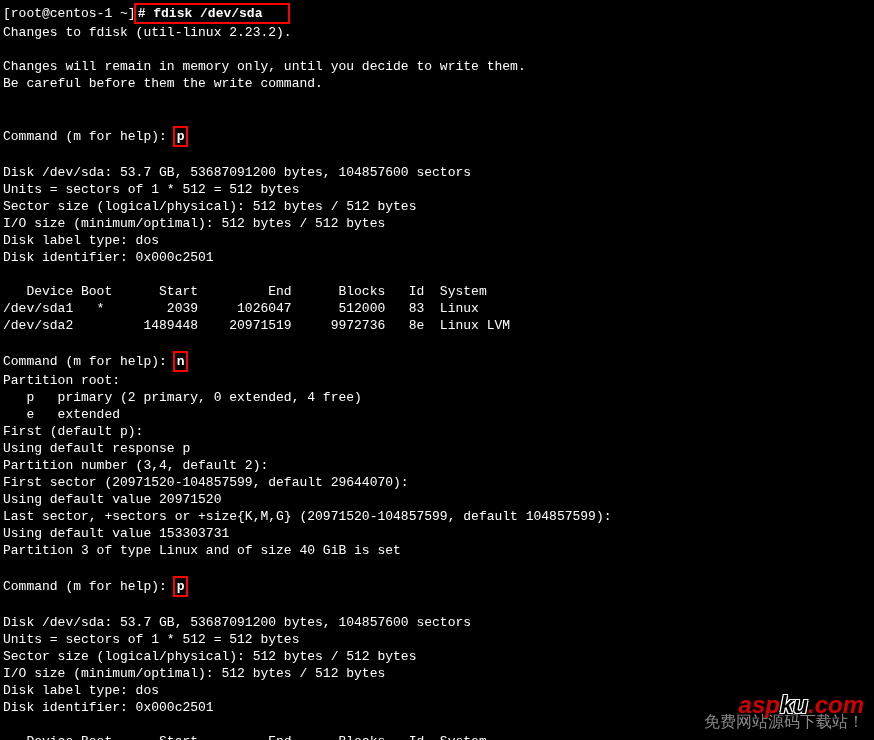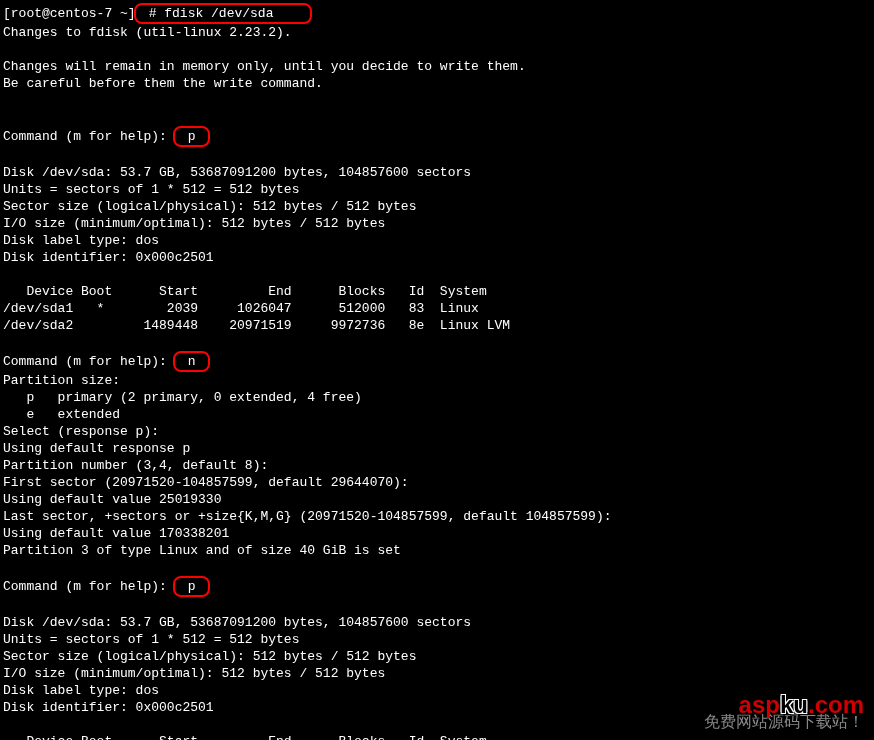--- a/index.html
+++ b/index.html
@@ -16,84 +16,86 @@
       height: 740px;
       position: relative;
       line-height: 17px;
       padding: 3px;
     }
     .terminal {
       white-space: pre;
     }
     .highlight-box {
       border: 2px solid #ff0000;
-      border-radius: 8px;
+      border-radius: 0;
       display: inline-block;
-      padding: 0 13px;
+      padding: 0 2px;
       margin-left: -2px;
+      font-weight: bold;
     }
     .watermark {
       position: absolute;
       bottom: 10px;
       right: 10px;
       text-align: right;
     }
     .watermark-main {
       font-family: Arial, sans-serif;
       font-weight: bold;
+      font-style: italic;
       font-size: 24px;
       margin-left: 45px;
     }
     .watermark-main .red {
       color: #d00000;
     }
     .watermark-main .black {
       color: #000;
       text-shadow: 1px 1px 0 #fff, -1px -1px 0 #fff, 1px -1px 0 #fff, -1px 1px 0 #fff;
     }
     .watermark-sub {
       font-family: Arial, sans-serif;
       font-size: 16px;
       color: #888;
     }
   </style>
 </head>
 <body>
 
-<div class="terminal"><span>[root@centos-7 ~]</span><span class="highlight-box"><span># fdisk /dev/sda   </span></span>
+<div class="terminal"><span>[root@centos-1 ~]</span><span class="highlight-box"><span># fdisk /dev/sda   </span></span>
 <span>Changes to fdisk (util-linux 2.23.2).</span>
 
 <span>Changes will remain in memory only, until you decide to write them.</span>
 <span>Be careful before them the write command.</span>
 
 
 <span>Command (m for help): </span><span class="highlight-box"><span>p</span></span>
 
 <span>Disk /dev/sda: 53.7 GB, 53687091200 bytes, 104857600 sectors</span>
 <span>Units = sectors of 1 * 512 = 512 bytes</span>
 <span>Sector size (logical/physical): 512 bytes / 512 bytes</span>
 <span>I/O size (minimum/optimal): 512 bytes / 512 bytes</span>
 <span>Disk label type: dos</span>
 <span>Disk identifier: 0x000c2501</span>
 
 <span>   Device Boot      Start         End      Blocks   Id  System</span>
 <span>/dev/sda1   *        2039     1026047      512000   83  Linux</span>
 <span>/dev/sda2         1489448    20971519     9972736   8e  Linux LVM</span>
 
 <span>Command (m for help): </span><span class="highlight-box"><span>n</span></span>
-<span>Partition size:</span>
+<span>Partition root:</span>
 <span>   p   primary (2 primary, 0 extended, 4 free)</span>
 <span>   e   extended</span>
-<span>Select (response p):</span>
+<span>First (default p):</span>
 <span>Using default response p</span>
-<span>Partition number (3,4, default 8):</span>
+<span>Partition number (3,4, default 2):</span>
 <span>First sector (20971520-104857599, default 29644070):</span>
-<span>Using default value 25019330</span>
+<span>Using default value 20971520</span>
 <span>Last sector, +sectors or +size{K,M,G} (20971520-104857599, default 104857599):</span>
-<span>Using default value 170338201</span>
+<span>Using default value 153303731</span>
 <span>Partition 3 of type Linux and of size 40 GiB is set</span>
 
 <span>Command (m for help): </span><span class="highlight-box"><span>p</span></span>
 
 <span>Disk /dev/sda: 53.7 GB, 53687091200 bytes, 104857600 sectors</span>
 <span>Units = sectors of 1 * 512 = 512 bytes</span>
 <span>Sector size (logical/physical): 512 bytes / 512 bytes</span>
 <span>I/O size (minimum/optimal): 512 bytes / 512 bytes</span>
 <span>Disk label type: dos</span>
 <span>Disk identifier: 0x000c2501</span>

